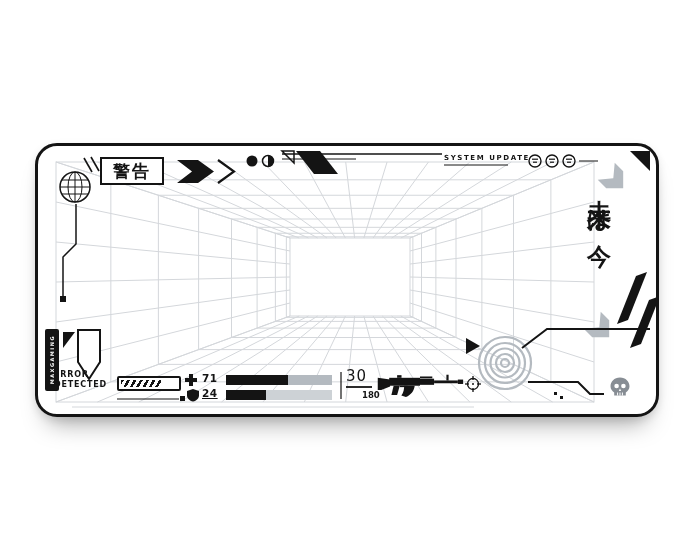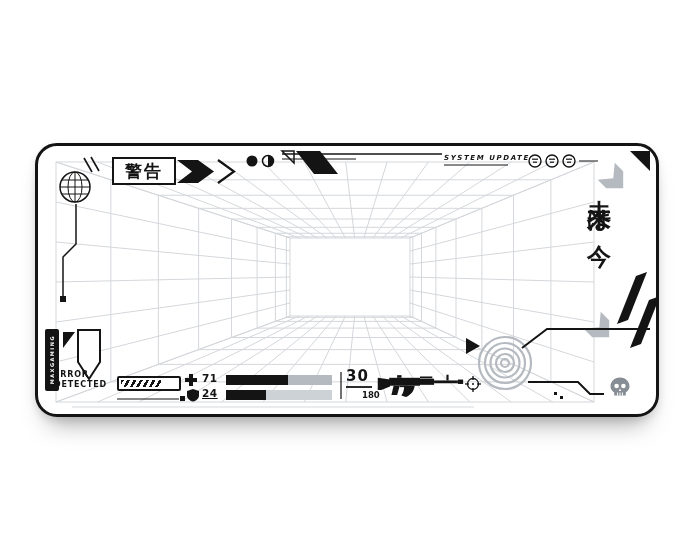--- a/index.html
+++ b/index.html
@@ -26,28 +26,28 @@
   .art{position:absolute;left:0;top:0;width:624px;height:274px;}
 
   .grid-s{stroke:var(--grid);stroke-width:1;fill:none;}
   .ink-f{fill:var(--ink);}
   .ink-s{stroke:var(--ink);fill:none;}
   .gray-f{fill:var(--gray);}
   .gray-s{stroke:var(--gray);fill:none;}
   .skull-f{fill:var(--skull);}
 
   .warning-box{
-    position:absolute;left:74px;top:11px;width:64px;height:28px;
+    position:absolute;left:62px;top:11px;width:64px;height:28px;
     border:2.5px solid var(--ink);background:#fff;
     display:flex;align-items:center;justify-content:center;
     font-size:17px;font-weight:bold;letter-spacing:2px;
   }
   .sysupdate{
     position:absolute;left:406px;top:8px;
-    font-size:7px;font-weight:bold;letter-spacing:1.6px;white-space:nowrap;font-style:italic;
+    font-size:7px;font-weight:bold;letter-spacing:1.6px;white-space:nowrap;
   }
   .kanji{
     position:absolute;left:546px;top:34px;height:142px;
     writing-mode:vertical-rl;text-orientation:upright;
     font-size:24px;font-weight:bold;letter-spacing:6px;line-height:30px;
   }
   .watermark-tab{
     position:absolute;left:7px;top:183px;width:14px;height:62px;
     background:var(--ink);border-radius:2px;
     display:flex;align-items:center;justify-content:center;
@@ -72,21 +72,21 @@
   #health-num{left:164px;top:226px;}
   #armor-num{left:164px;top:241px;text-decoration:underline;}
   .bar{position:absolute;height:10px;display:flex;}
   #bar-health{left:188px;top:229px;width:106px;}
   #bar-armor{left:188px;top:244px;width:106px;}
   .seg{height:100%;}
   #bar-health .fill{width:62px;background:var(--ink);}
   #bar-health .track{width:44px;background:var(--gray);}
   #bar-armor .fill{width:40px;background:var(--ink);}
   #bar-armor .track{width:66px;background:var(--light);}
-  .ammo-mag{position:absolute;left:308px;top:221px;font-size:15px;font-weight:700;letter-spacing:1px;}
+  .ammo-mag{position:absolute;left:308px;top:221px;font-size:15px;font-weight:400;letter-spacing:1px;}
   .ammo-res{position:absolute;left:310px;top:244px;font-size:8.5px;font-weight:bold;padding-left:14px;}
 </style>
 </head>
 <body>
 
 <div class="stage">
   <div class="pad">
 
     <svg class="art" viewBox="0 0 624 274">
 

